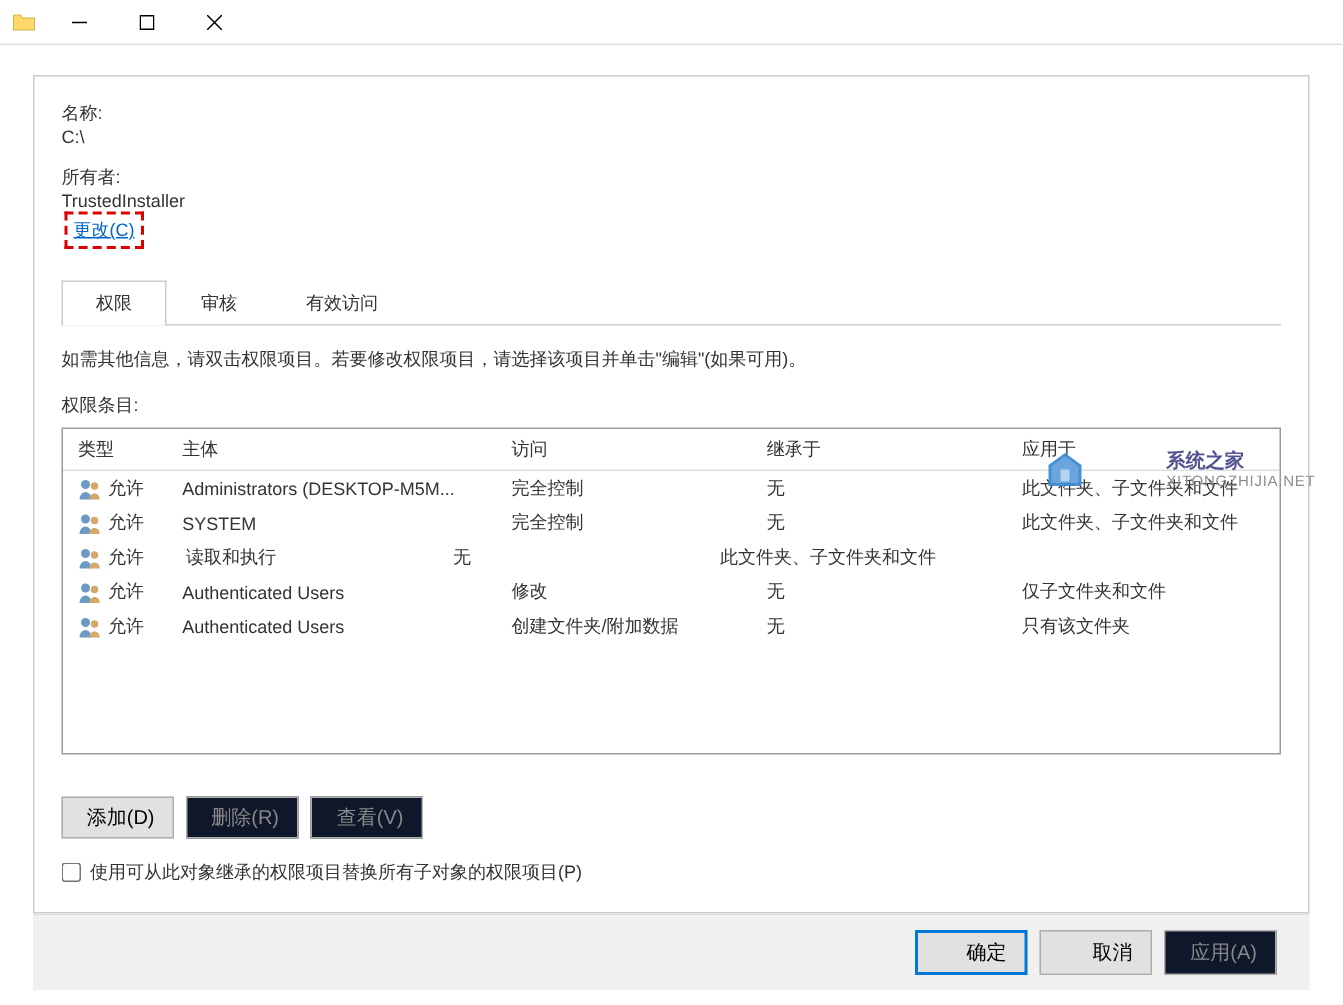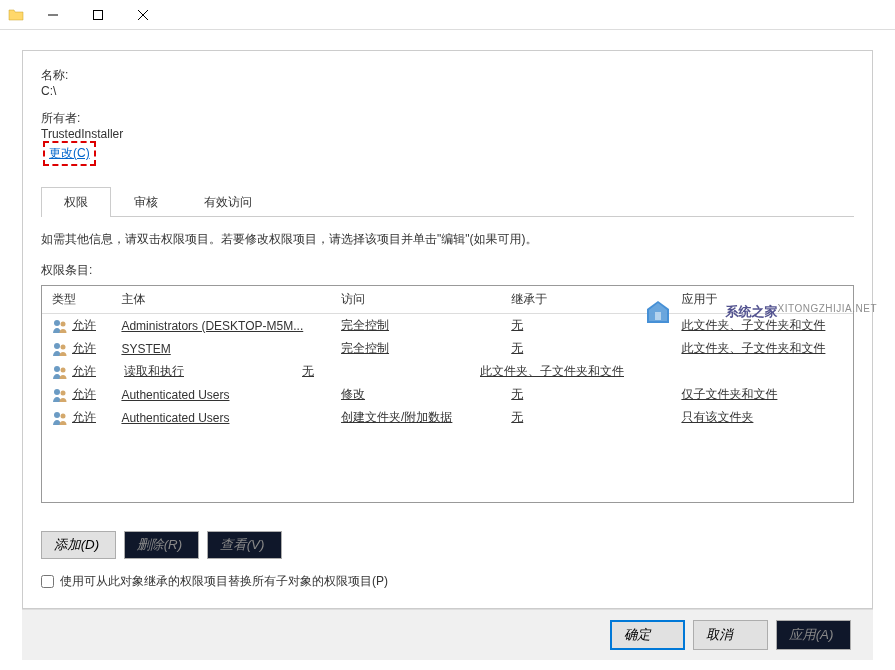--- a/index.html
+++ b/index.html
@@ -24,43 +24,43 @@
     .tab.active { border-color: #ccc; background: #fff; }
     
     .tab-content { padding-top: 14px; flex: 1; display: flex; flex-direction: column; }
     .info-text { margin-bottom: 14px; }
     .section-label { margin-bottom: 6px; }
     
     .perm-table { border: 1px solid #999; flex: 1; min-height: 200px; }
     .perm-header { display: flex; border-bottom: 1px solid #ddd; padding: 5px 0; }
     .perm-header > div { padding: 0 10px; }
     .perm-body { }
-    .perm-row { display: flex; align-items: center; padding: 3px 0; cursor: pointer; text-decoration: underline; }
+    .perm-row { display: flex; align-items: center; padding: 3px 0; cursor: pointer; }
     .perm-row > div { padding: 0 10px; white-space: nowrap; overflow: hidden; text-overflow: ellipsis; }
     .col-type { width: 72px; display: flex; align-items: center; gap: 4px; }
     .col-principal { width: 230px; }
     .col-access { width: 178px; }
     .col-inherit { width: 178px; }
     .col-apply { width: 190px; }
     .user-icon { width: 16px; height: 16px; flex-shrink: 0; }
     
     .action-buttons { display: flex; gap: 8px; margin-top: 28px; margin-bottom: 14px; }
-    .btn { min-width: 75px; padding: 4px 12px; border: 1px solid #adadad; background: #e1e1e1; cursor: pointer; text-align: left; font-style: italic; }
+    .btn { min-width: 75px; padding: 4px 12px; border: 1px solid #adadad; background: #e1e1e1; cursor: pointer; text-align: right; }
     .btn.disabled { color: #888; cursor: default; background: #0f172a; }
     .btn.default { border: 2px solid #0078d7; }
     
     .checkbox-row { display: flex; align-items: center; gap: 6px; margin-bottom: 8px; }
     .checkbox-row input { margin: 0; }
     
     .footer { display: flex; justify-content: flex-end; gap: 8px; padding: 10px 22px; border-top: 1px solid #ddd; background: #f0f0f0; }
     
     .inner-border { border: 1px solid #ccc; padding: 16px 18px 10px 18px; flex: 1; display: flex; flex-direction: column; }
     
     .watermark { position: absolute; right: 18px; top: 298px; display: flex; align-items: center; gap: 6px; pointer-events: none; opacity: 0.95; }
-    .watermark .wm-text { display: flex; flex-direction: row; margin-left: 48px; }
+    .watermark .wm-text { display: flex; flex-direction: column; margin-left: 48px; }
     .watermark .wm-title { font-size: 13px; font-weight: bold; color: #4a4a8a; }
     .watermark .wm-sub { font-size: 10px; color: #888; letter-spacing: 0.5px; }
   </style>
 </head>
 <body>
 
 <div class="titlebar">
   <span class="icon">
     <svg viewBox="0 0 16 16">
         <path fill="#ffd86b" stroke="#c9a227" stroke-width="0.5" d="M1 3h5l1 2h8v8H1z"></path>

